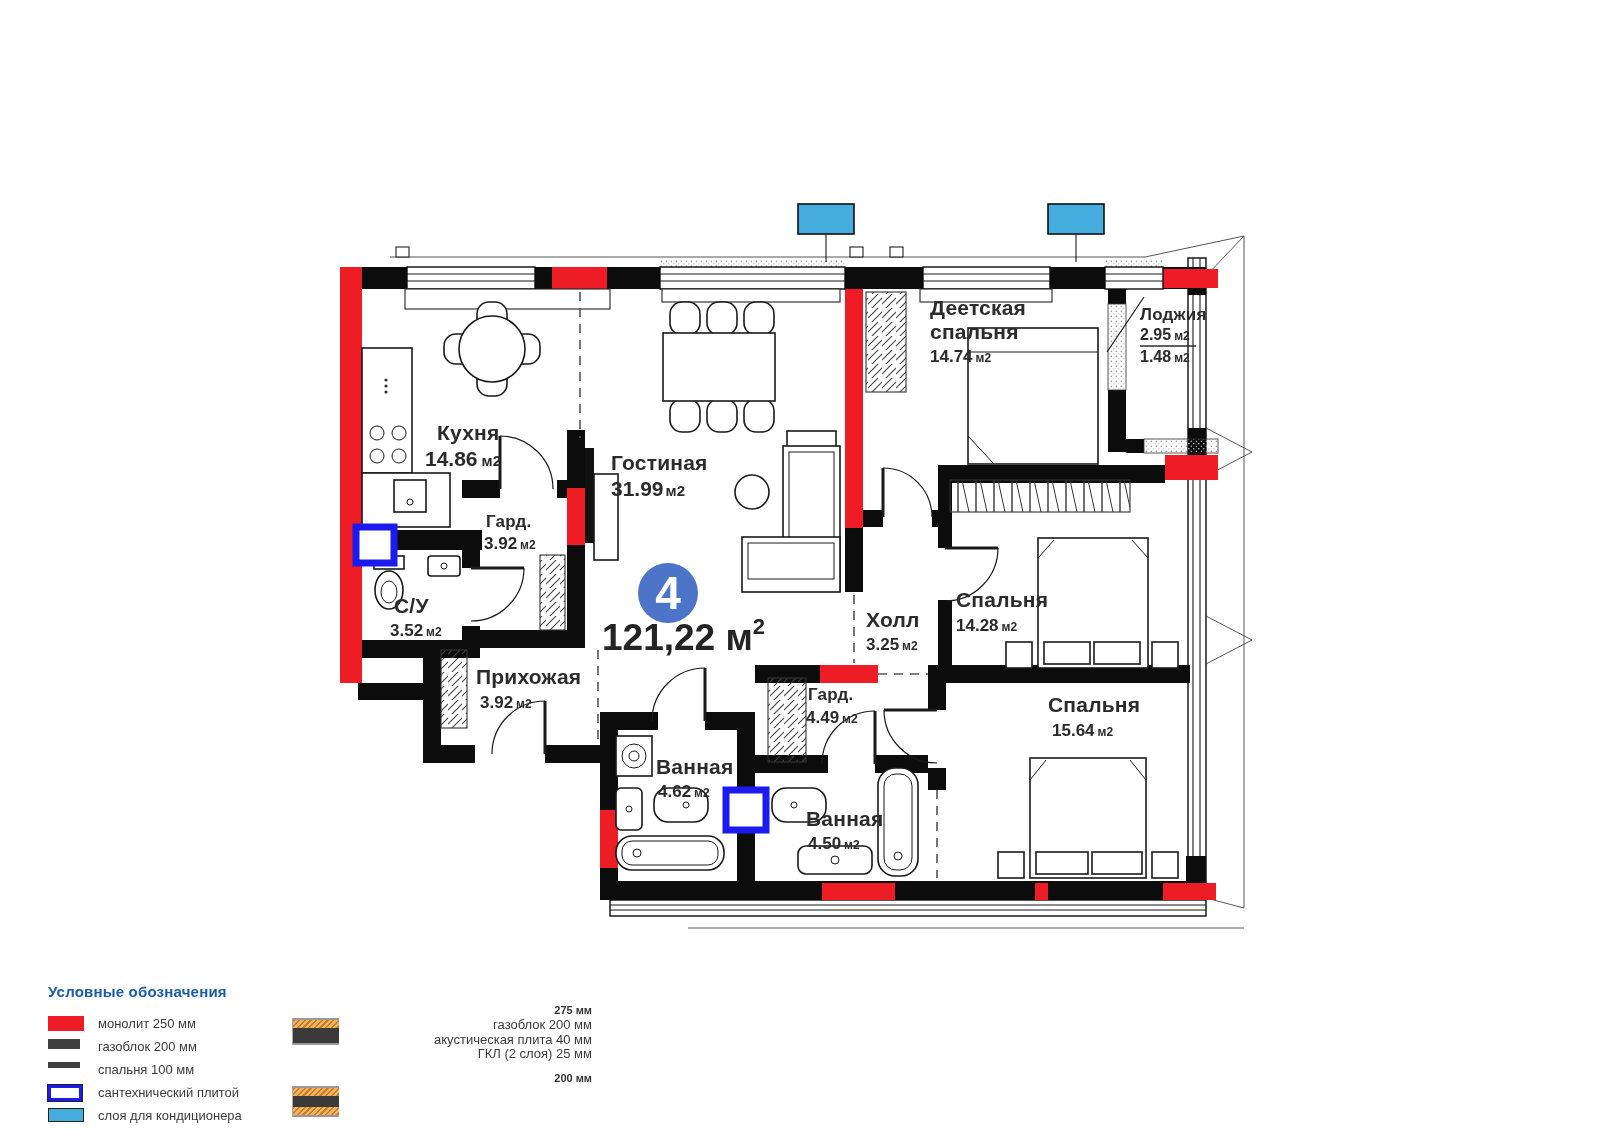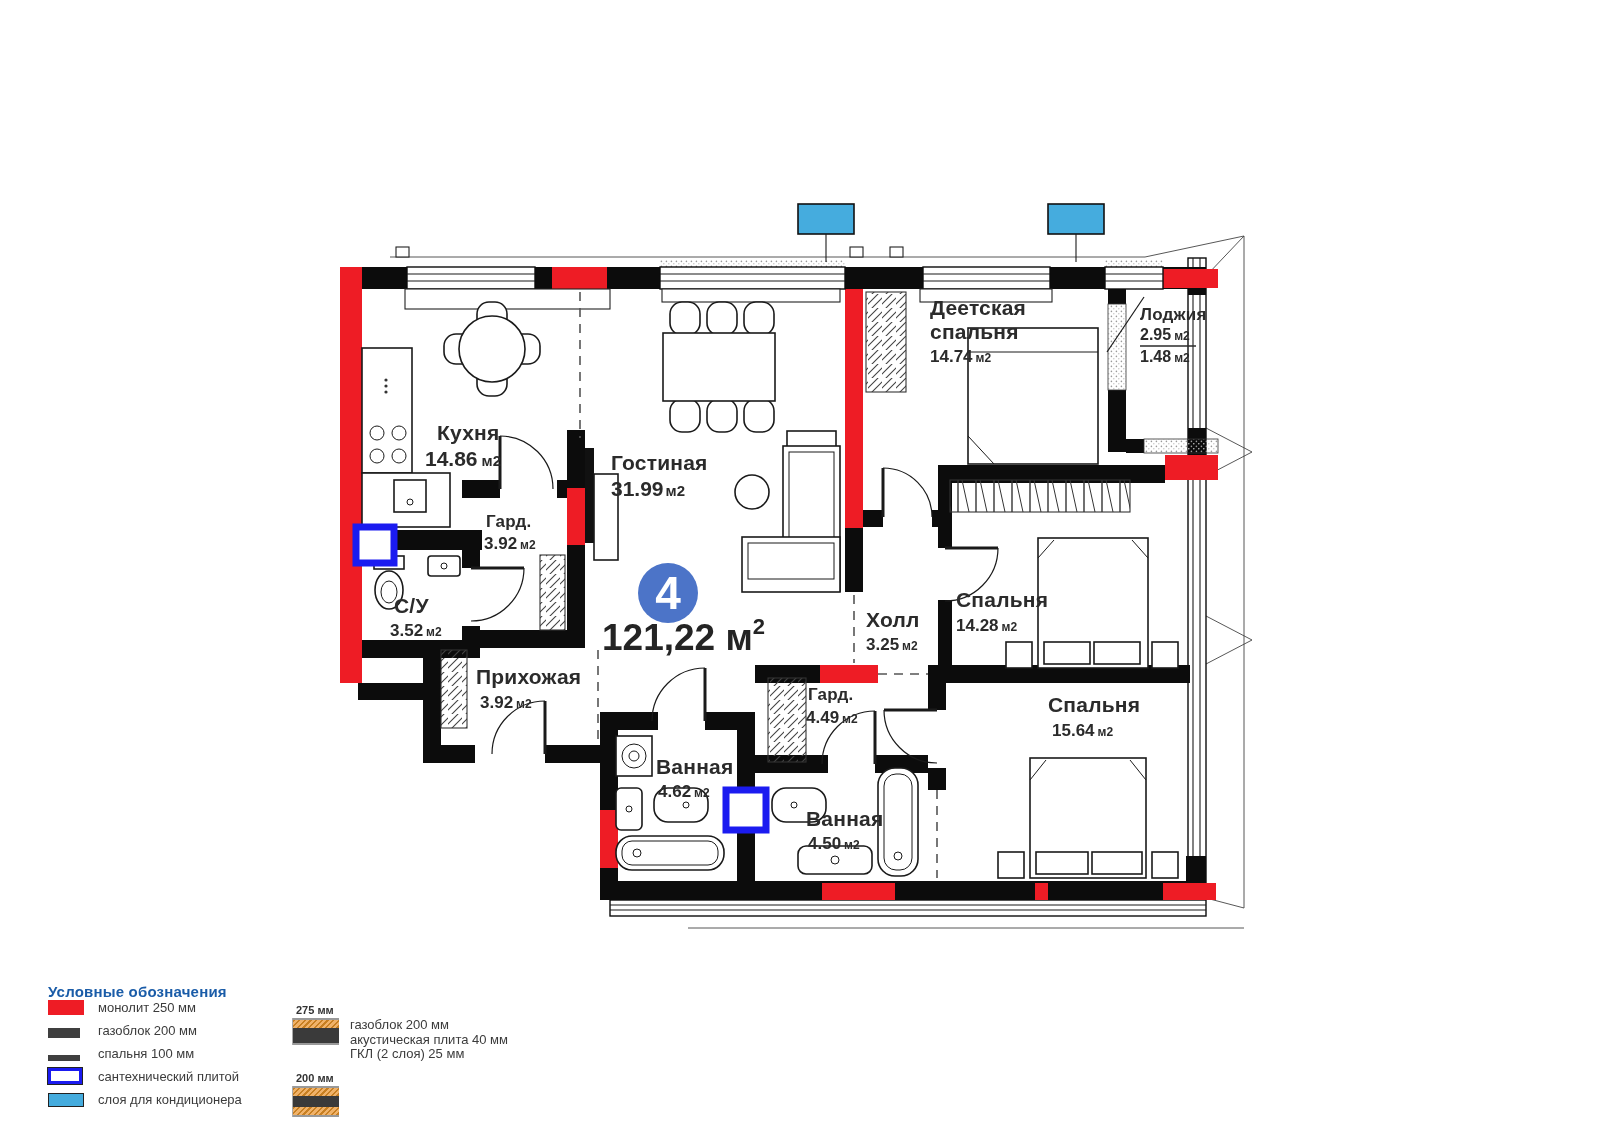--- a/index.html
+++ b/index.html
@@ -24,31 +24,31 @@
   .roomarea{font-size:21px;font-weight:bold;fill:var(--text);}
   .unit{font-size:15px;}
   .sm{font-size:17px;}
   .smarea{font-size:16px;}
   .smunit{font-size:12px;}
   .badge-num{font-size:46px;font-weight:bold;fill:#fff;text-anchor:middle;}
   .total{font-size:37px;font-weight:bold;fill:#242424;}
   .totalsup{font-size:22px;font-weight:bold;}
   
   #legend-left{position:absolute;left:48px;top:983px;}
-  .lg-title{color:var(--legend_title);font-size:15px;font-weight:bold;margin-bottom:0;letter-spacing:.2px;}
-  .lg-row{display:flex;align-items:flex-end;gap:12px;margin-bottom:8px;height:15px;}
+  .lg-title{color:var(--legend_title);font-size:15px;font-weight:bold;margin-bottom:16px;letter-spacing:.2px;}
+  .lg-row{display:flex;align-items:flex-start;gap:12px;margin-bottom:8px;height:15px;}
   .lg-label{font-size:13px;color:#3b3b3b;}
   .swbox{width:38px;display:flex;justify-content:flex-start;align-items:center;}
   .sw-monolith{width:36px;height:15px;background:var(--monolith);}
   .sw-gas200{width:32px;height:10px;background:#3f3f3f;}
   .sw-gas100{width:32px;height:6px;background:#3f3f3f;}
   .sw-sanbox{width:28px;height:10px;background:#fff;border:3px solid var(--sanitary);box-shadow:0 0 0 1px #222;}
   .sw-ac{width:34px;height:12px;background:var(--ac);border:1px solid #222;}
   #legend-right{position:absolute;left:292px;top:1004px;width:300px;}
-  .ws-block{margin-bottom:10px;min-height:52px;}
+  .ws-block{margin-bottom:10px;min-height:52px;text-align:right;}
   .ws-size{font-size:11px;font-weight:bold;color:#333;margin:0 0 2px 4px;}
   .ws-sym{float:left;width:46px;border-left:1px solid #aaa;}
   .ws-line{height:2px;background:#999;}
   .ws-orange{height:8px;background:repeating-linear-gradient(135deg,#c77f22 0 1.5px,#f0b269 1.5px 4px);}
   .ws-dark{height:15px;background:#3a3a3a;}
   .ws-dark2{height:11px;background:#3a3a3a;}
   .ws-text{margin-left:58px;font-size:13px;color:#3b3b3b;line-height:1.13;}
   .clear{clear:both;}
 </style>
 </head>

